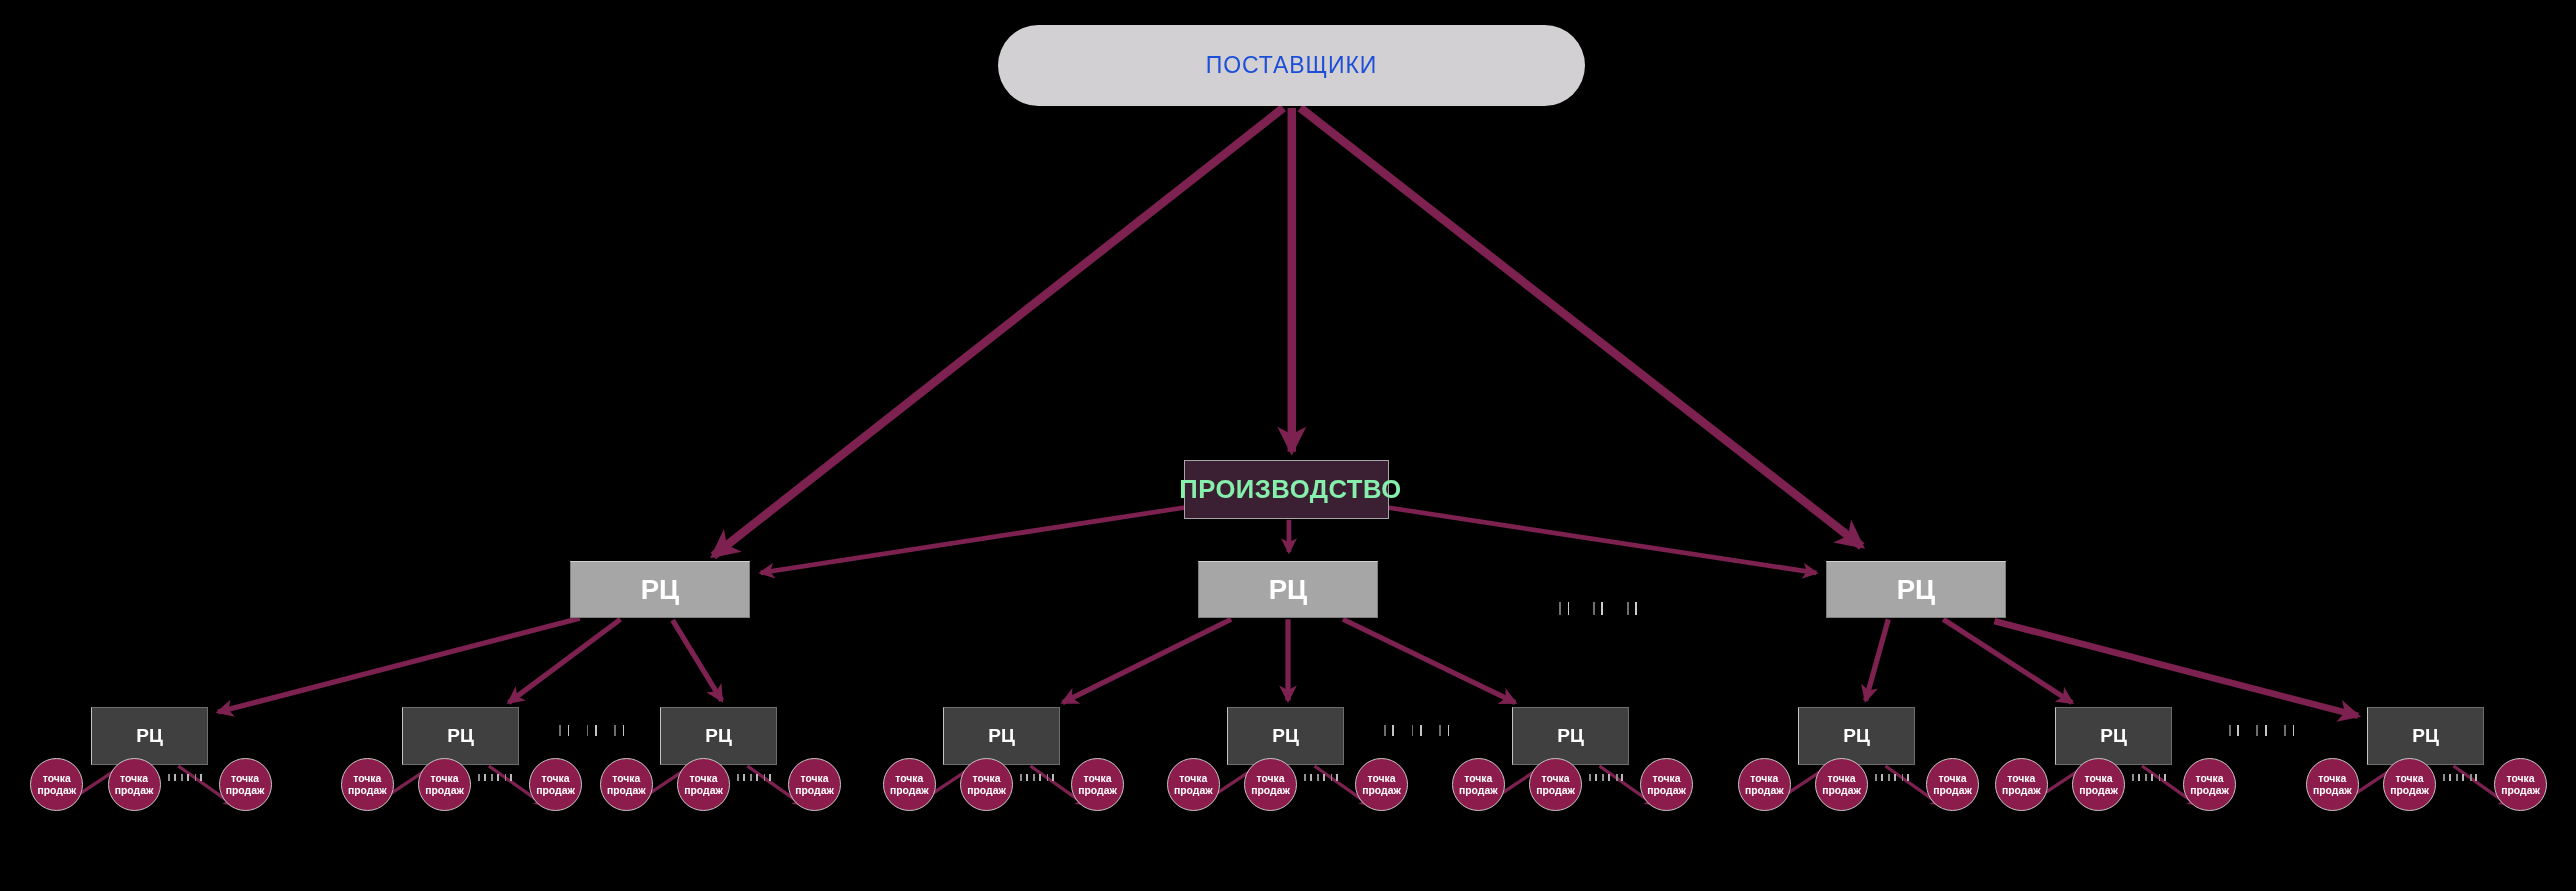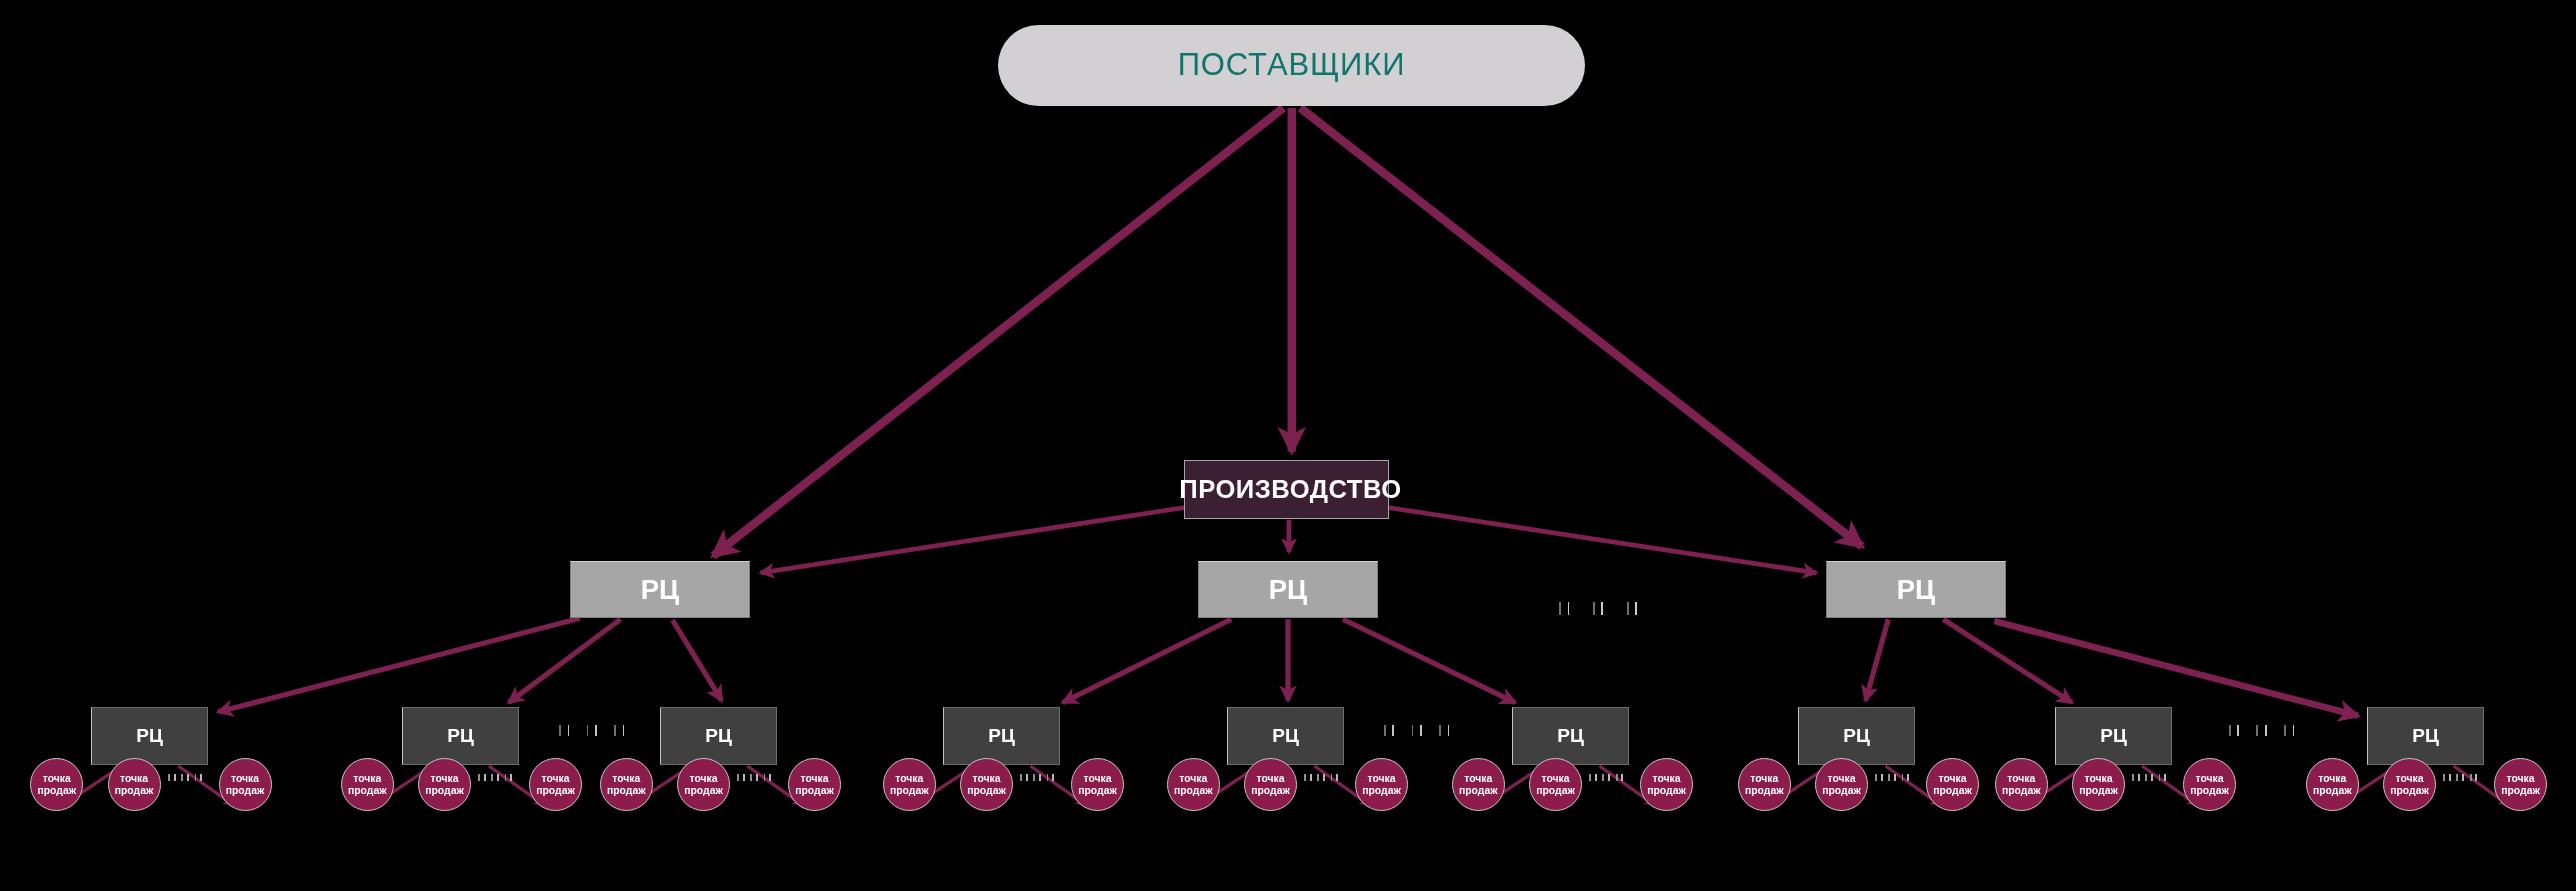--- a/index.html
+++ b/index.html
@@ -4,24 +4,24 @@
 <style>
   html,body{margin:0;padding:0;background:#000;}
   .stage{position:relative;width:2576px;height:891px;background:#000000;overflow:hidden;
          font-family:"Liberation Sans",sans-serif;}
   .stage svg.arrows{position:absolute;left:0;top:0;}
 
   .node{position:absolute;display:flex;align-items:center;justify-content:center;
         text-align:center;box-sizing:border-box;}
 
   .pill{left:998px;top:24.6px;width:587px;height:81px;border-radius:42px;
-        background:#d2d0d2;color:#0f766e;font-size:31px;font-weight:500;letter-spacing:0.9px;}
+        background:#d2d0d2;color:#1d4ed8;font-size:23px;font-weight:500;letter-spacing:0.9px;}
 
   .prod{left:1184px;top:460px;width:205px;height:59px;background:#3a2032;
-        border:1.9px solid #a5a5a5;color:#ffffff;font-size:25.6px;font-weight:bold;letter-spacing:0.5px;padding-left:8px;}
+        border:1.9px solid #a5a5a5;color:#86efac;font-size:25.6px;font-weight:bold;letter-spacing:0.5px;padding-left:8px;}
 
   .dc1{top:561px;width:180px;height:57px;background:#a6a6a6;
        border:1.9px solid #7e7e7e;border-top-color:#cfcfcf;
        color:#ffffff;font-size:27.5px;font-weight:bold;}
 
   .dc2{top:707px;width:117px;height:58px;background:#404040;
        border:0.9px solid #6d6d6d;border-left:1.9px solid #c4c4c4;
        color:#ffffff;font-size:19px;font-weight:bold;}
 
   .pos-group{position:absolute;top:758px;width:246px;height:59px;}

